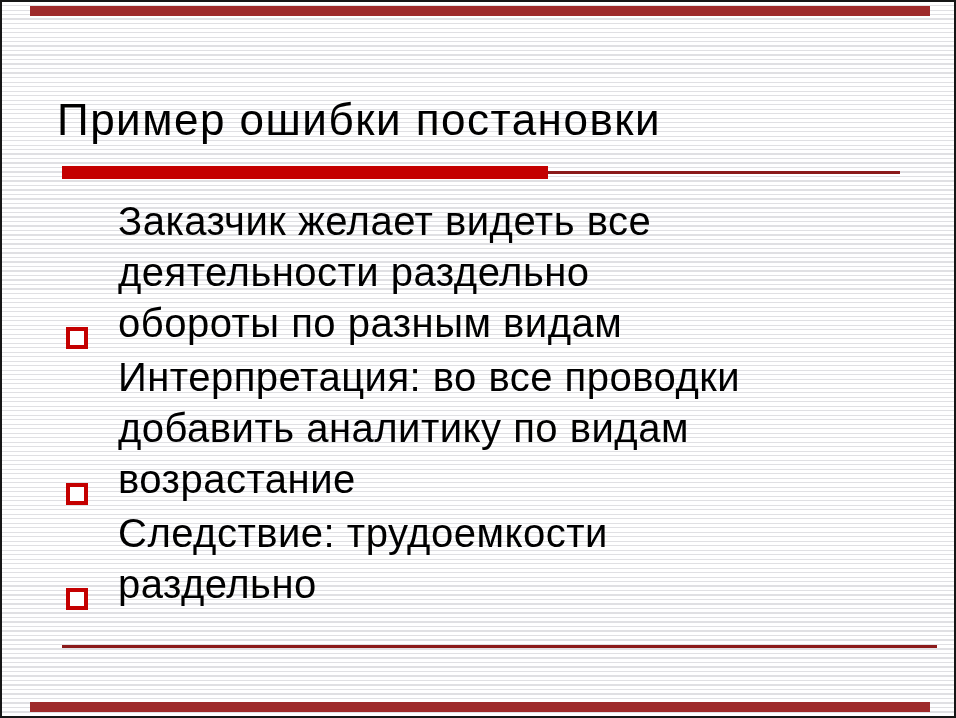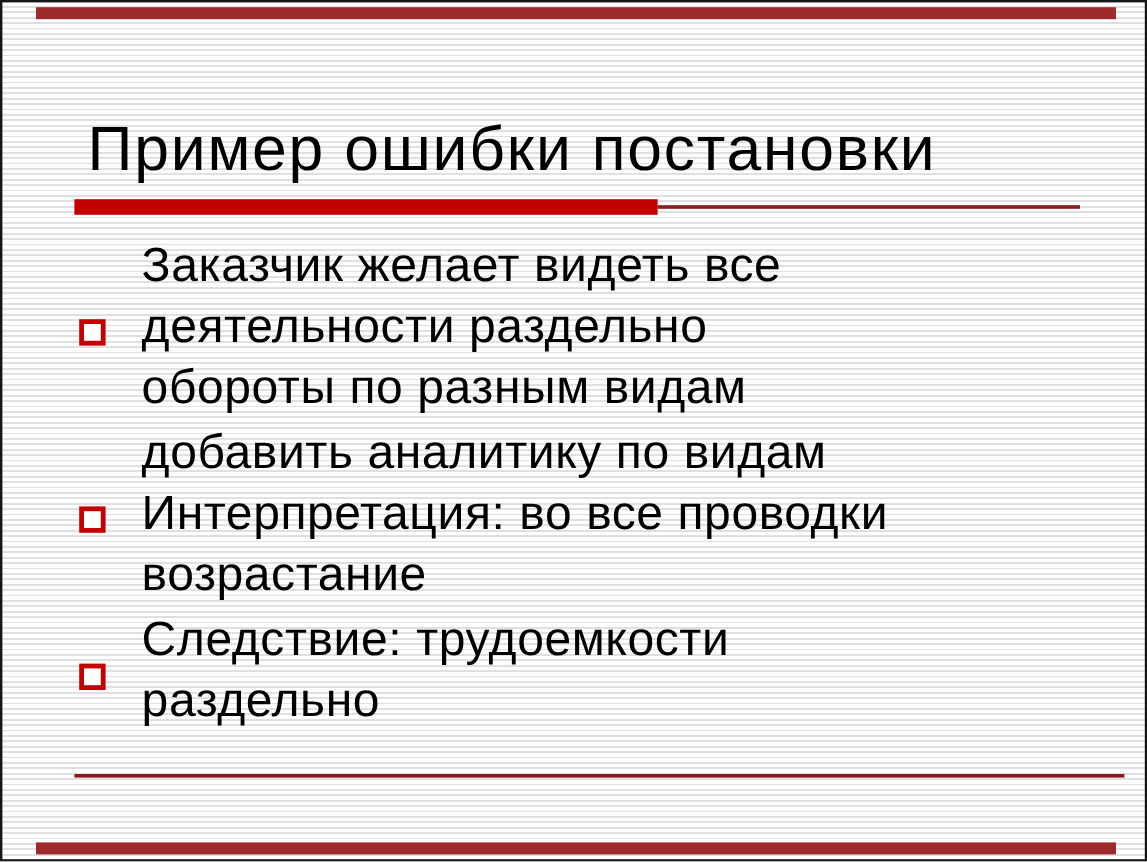--- a/index.html
+++ b/index.html
@@ -22,23 +22,23 @@
   }
   .accent-bar {
     position: absolute;
     left: 28px; width: 900px; height: 10px;
     background: #9e2b2b;
   }
   .accent-bar.top    { top: 4px; }
   .accent-bar.bottom { top: 700px; }
   .slide-title {
     position: absolute;
-    left: 71px; top: 92px;
+    left: 55px; top: 92px;
     margin: 0;
-    font-size: 52px;
+    font-size: 44px;
     font-weight: 400;
     letter-spacing: 1.5px;
     line-height: 1.2;
     color: #000000;
     white-space: nowrap;
   }
   .rule-thick {
     position: absolute;
     left: 60px; top: 164px;
     width: 486px; height: 13px;
@@ -56,21 +56,21 @@
     width: 875px; height: 3px;
     background: #8b1a1a;
   }
   .bullet-list {
     position: absolute;
     left: 64px; top: 194px;
     width: 850px;
   }
   .bullet-item {
     display: flex;
-    align-items: center;
+    align-items: flex-end;
     margin-bottom: 3px;
   }
   .bullet-square {
     flex: 0 0 auto;
     width: 14px; height: 14px;
     border: 4px solid #c40000;
     background: #ffffff;
     margin-top: 9px;
     margin-right: 30px;
   }
@@ -101,22 +101,22 @@
       <div class="bullet-text">
         <div class="line">Заказчик желает видеть все</div>
         <div class="line">деятельности раздельно</div>
         <div class="line">обороты по разным видам</div>
       </div>
     </div>
 
     <div class="bullet-item">
       <span class="bullet-square"></span>
       <div class="bullet-text">
+        <div class="line">Интерпретация: во все проводки</div>
         <div class="line">добавить аналитику по видам</div>
-        <div class="line">Интерпретация: во все проводки</div>
         <div class="line">возрастание</div>
       </div>
     </div>
 
     <div class="bullet-item">
       <span class="bullet-square"></span>
       <div class="bullet-text">
         <div class="line">Следствие: трудоемкости</div>
         <div class="line">раздельно</div>
       </div>

